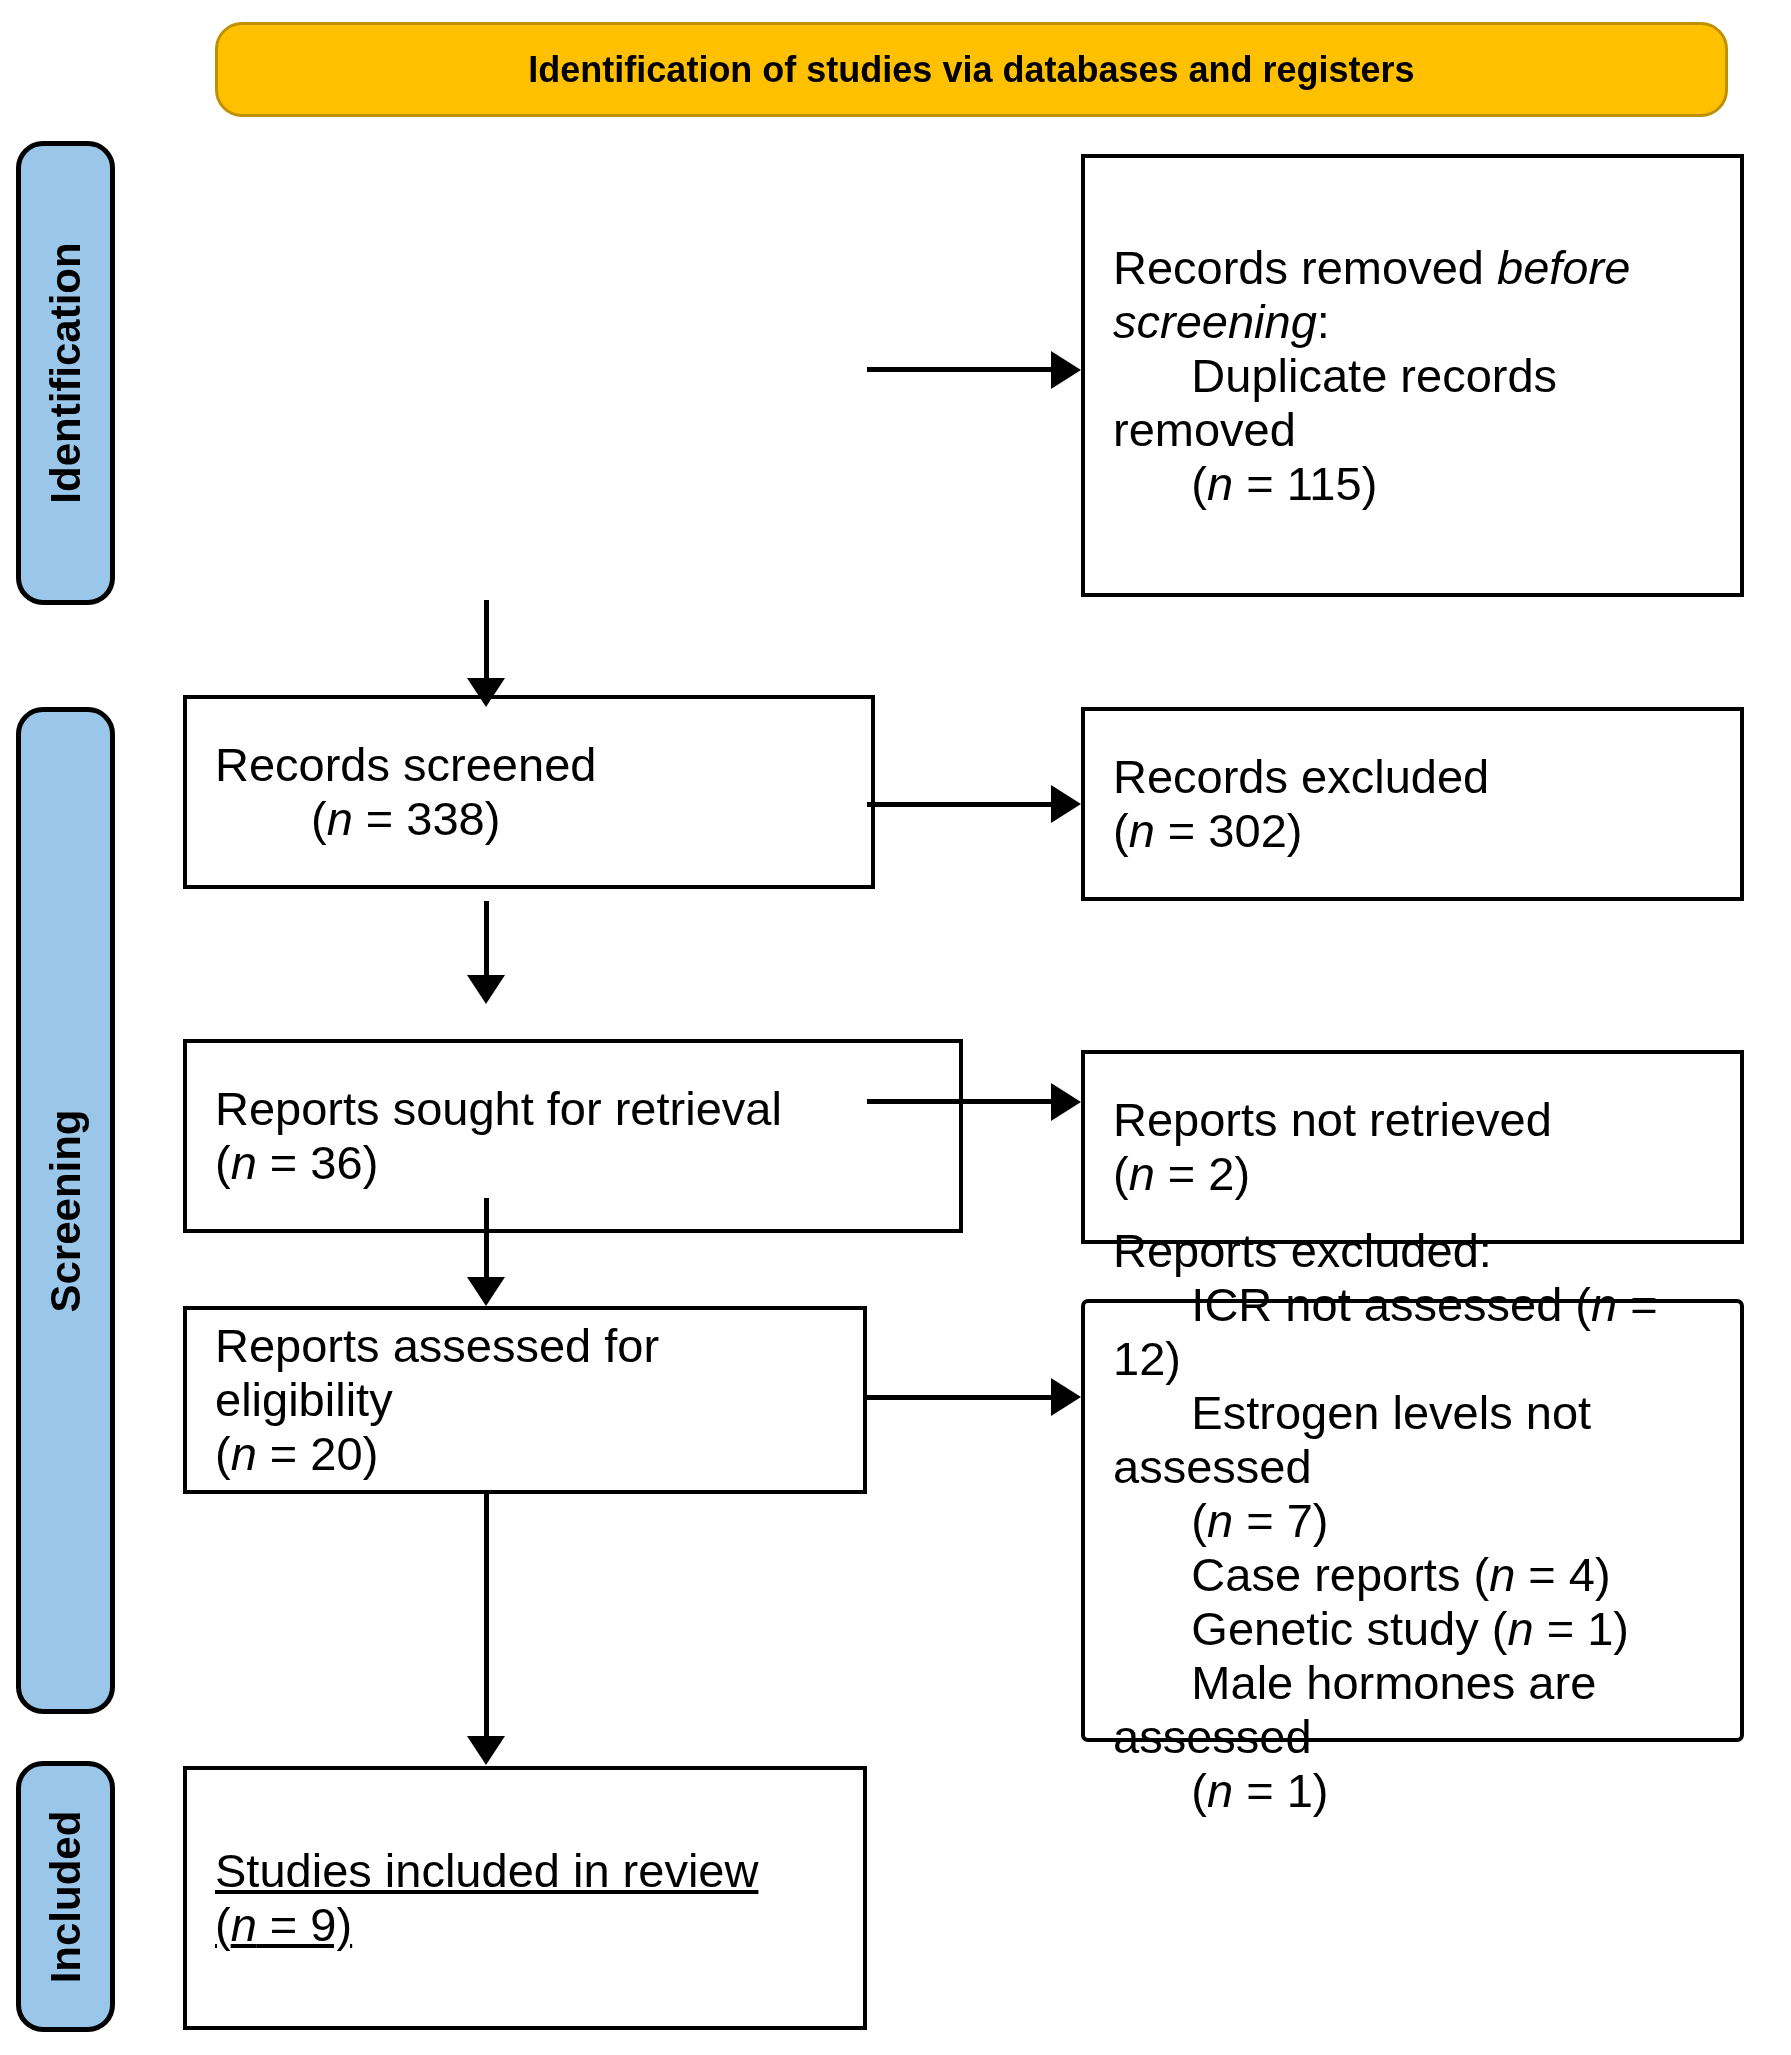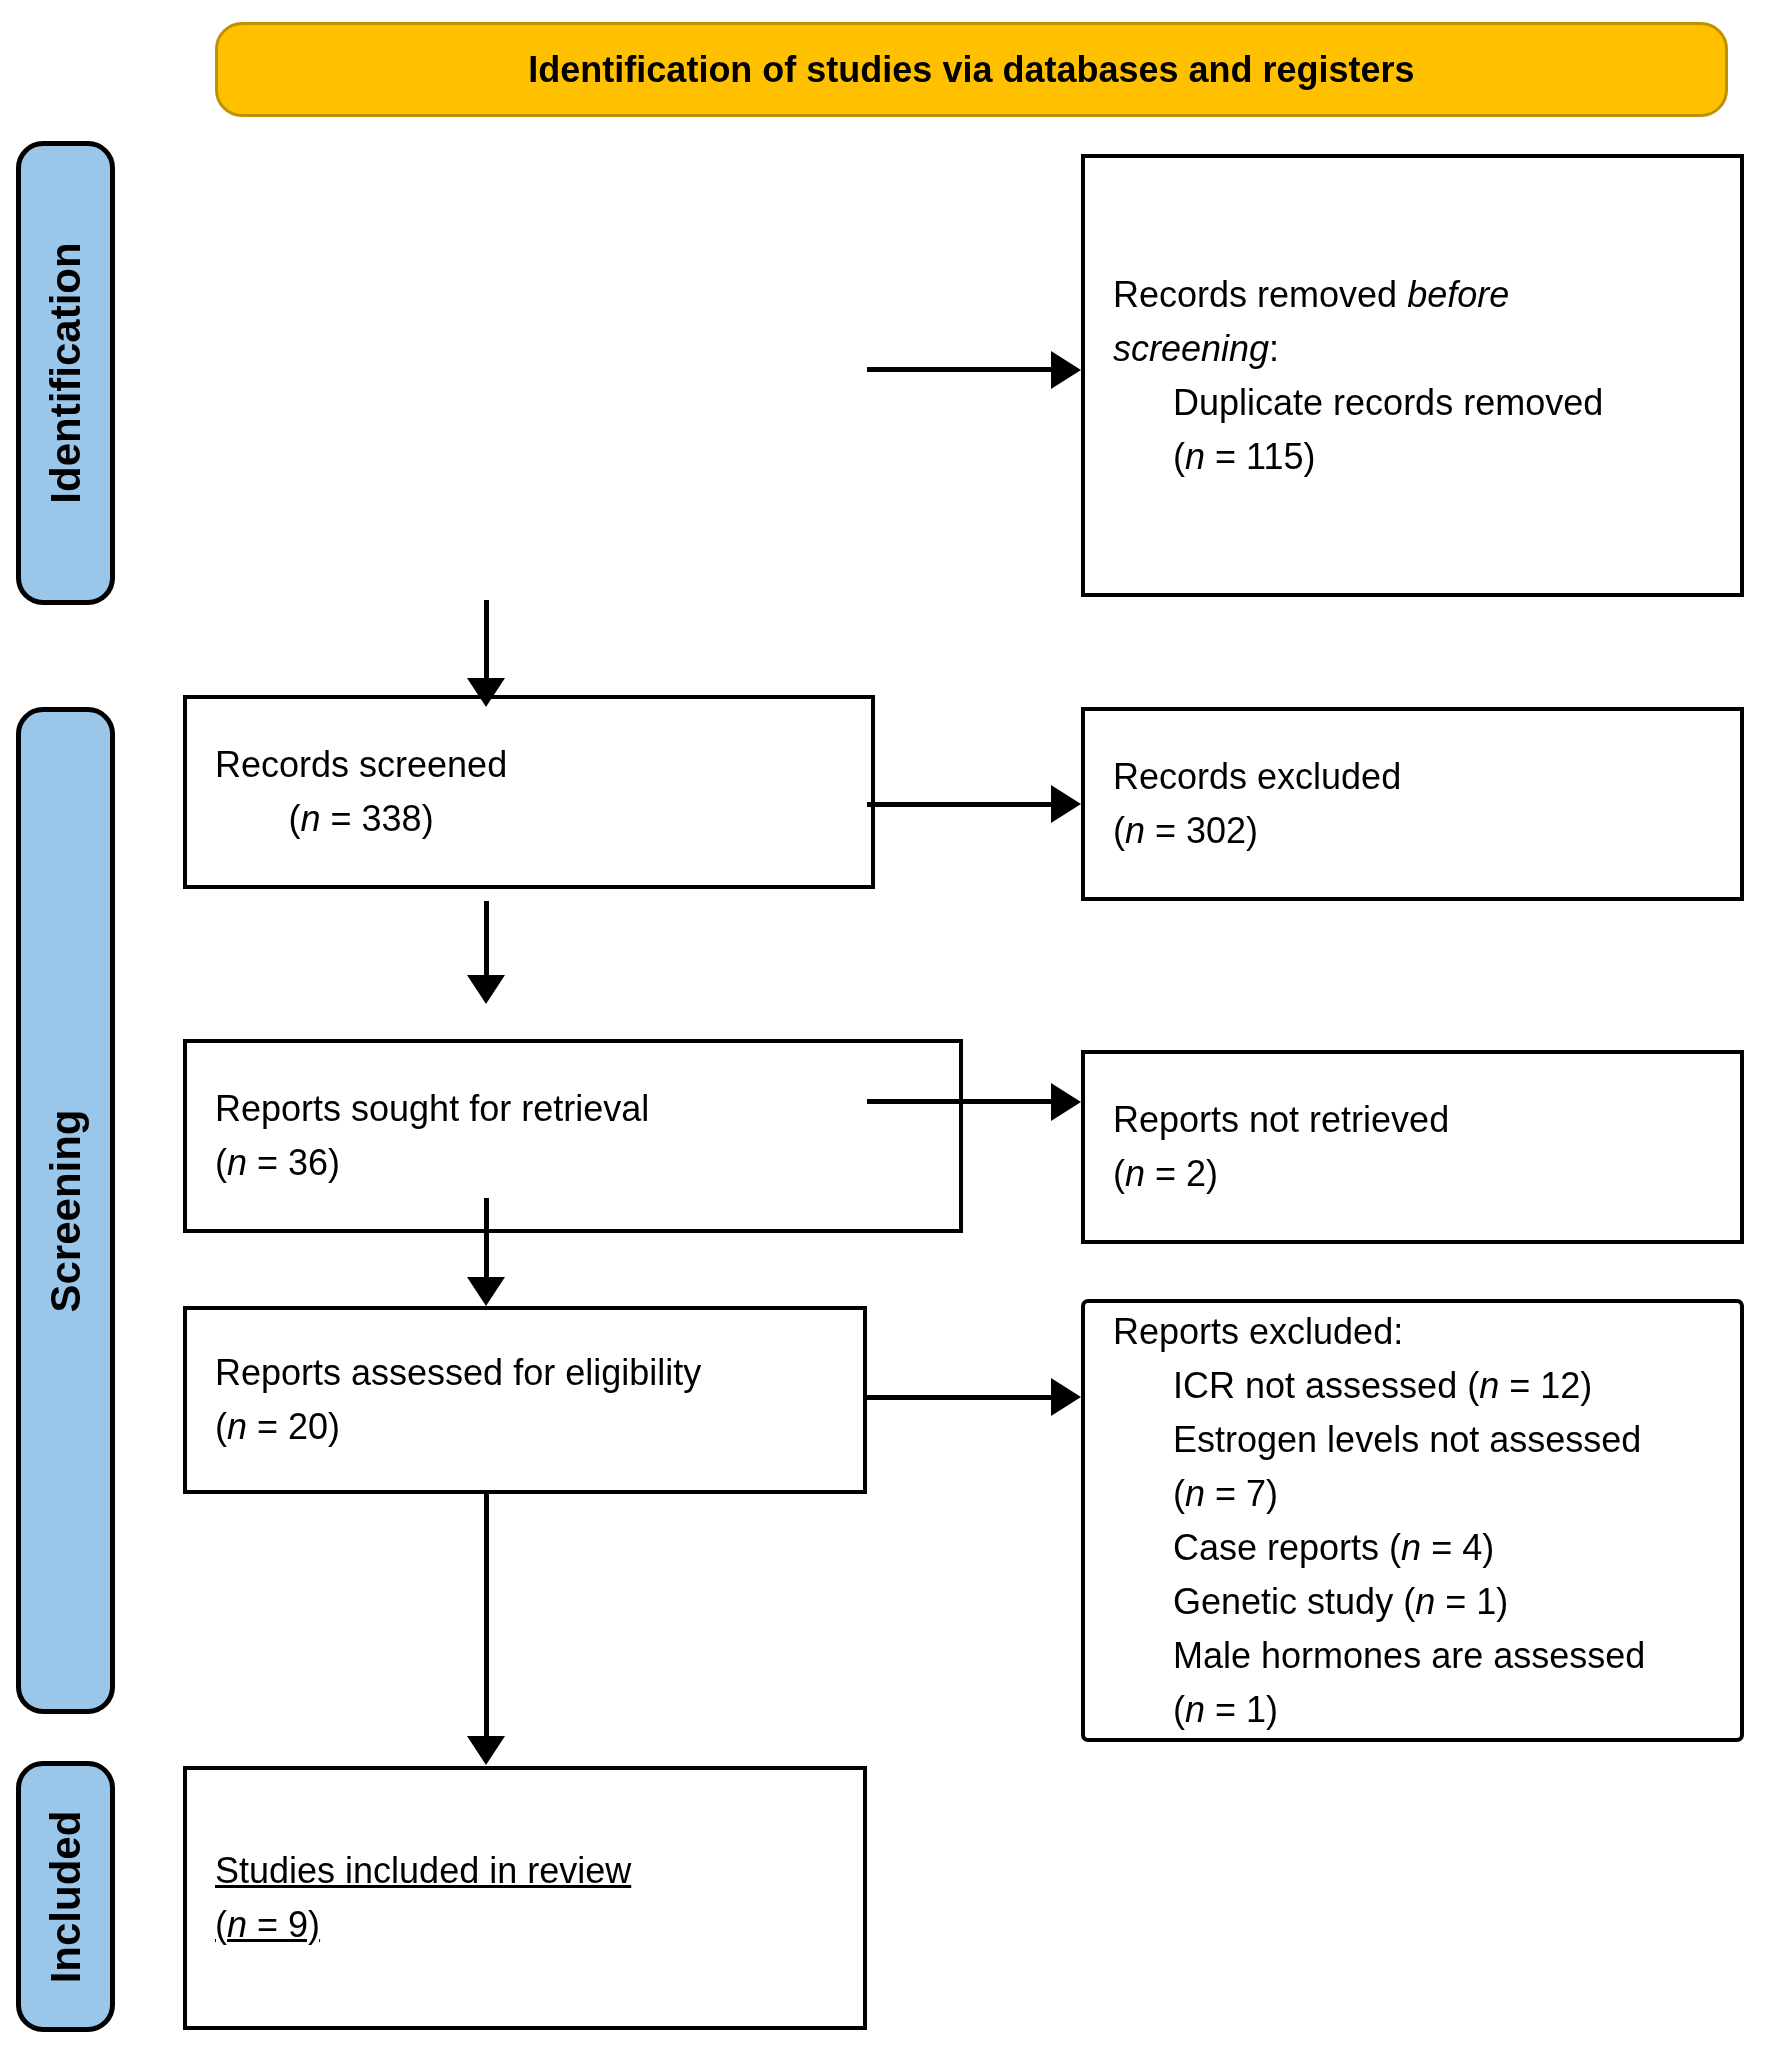--- a/index.html
+++ b/index.html
@@ -38,21 +38,21 @@
     font-size: 42px; font-weight: bold;
   }
   .box {
     position: absolute;
     background: #fff;
     border: 4.7px solid #000;
     display: flex; align-items: center;
     box-sizing: border-box;
   }
   .box .txt {
-    font-size: 36px;
+    font-size: 47px;
     line-height: 54px;
     white-space: pre-wrap;
     padding: 0 17.6px 0 28px;
   }
   .it { font-style: italic; }
   .vline, .hline { position: absolute; background: #000; }
   .head-down {
     position: absolute; width: 0; height: 0;
     border-left: 19px solid transparent;
     border-right: 19px solid transparent;

